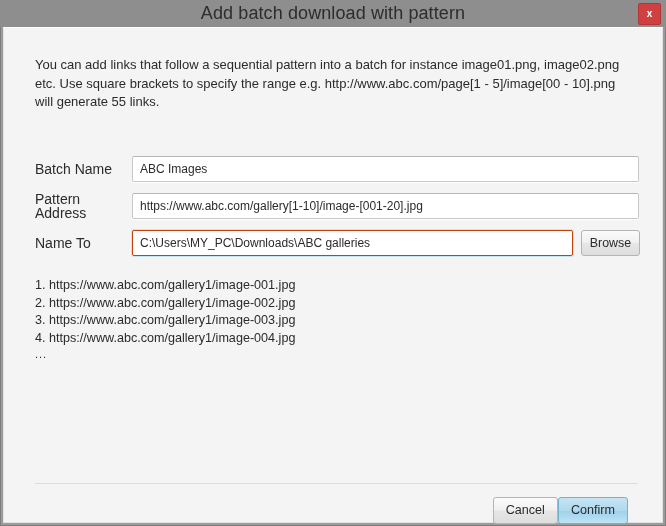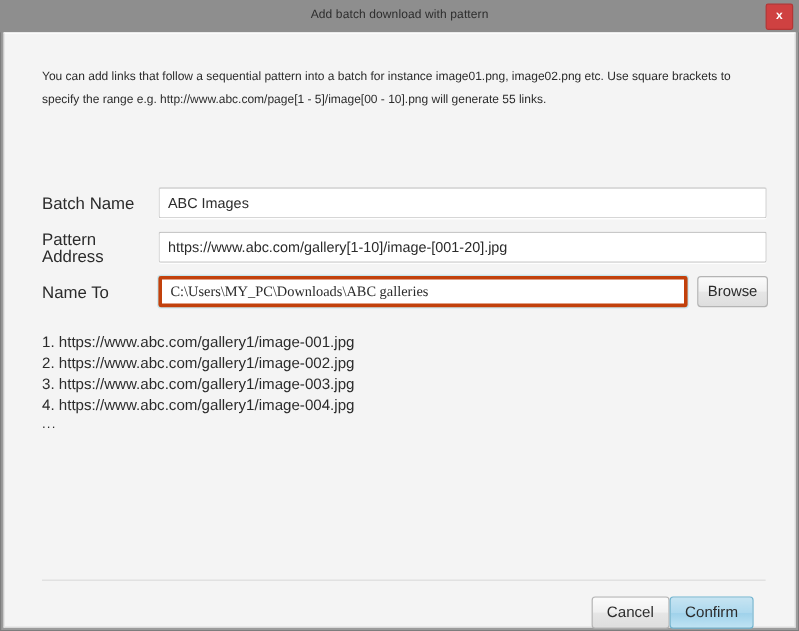--- a/index.html
+++ b/index.html
@@ -43,21 +43,21 @@
     position: absolute;
     left: -3px; top: 0;
     width: 666px;
     height: 27px;
     background: #8e8e8e;
     display: flex;
     align-items: center;
     justify-content: center;
   }
   .title-text {
-    font-size: 10px;
+    font-size: 18px;
     color: #2d2d2d;
     letter-spacing: .1px;
     line-height: 1;
     padding-bottom: 1px;
   }
   .close-button {
     position: absolute;
     right: 5px;
     top: 3px;
     width: 21px;
@@ -88,21 +88,21 @@
     box-sizing: border-box;
     border: 1px solid #e2e2e2;
     border-top: 1px solid #ffffff;
   }
 
   .description {
     position: absolute;
     left: 31px;
     top: 28px;
     width: 595px;
-    font-size: 10px;
+    font-size: 13px;
     color: #2b2b2b;
     line-height: 18.5px;
   }
 
   
   .form-row {
     position: absolute;
     left: 31px;
     width: 604px;
     height: 26px;
@@ -130,23 +130,22 @@
     border-top-color: #b6b6b6;
     border-radius: 2px;
     font-family: "Liberation Sans", sans-serif;
     font-size: 12px;
     color: #2b2b2b;
     padding: 0 7px;
     outline: none;
     box-shadow: 0 1px 0 rgba(255,255,255,0.85);
   }
   .text-input.focused {
-    border: 3px solid #c2410c;
+    border: 1px solid #c2410c;
     box-shadow: 0 0 0 1px rgba(44,180,214,0.22);
-    font-family: Liberation Serif, serif;
   }
 
   .row-saveto .text-input {
     flex: 0 0 441px;
     width: 441px;
   }
 
   .browse-button {
     margin-left: 8px;
     flex: 0 0 59px;

